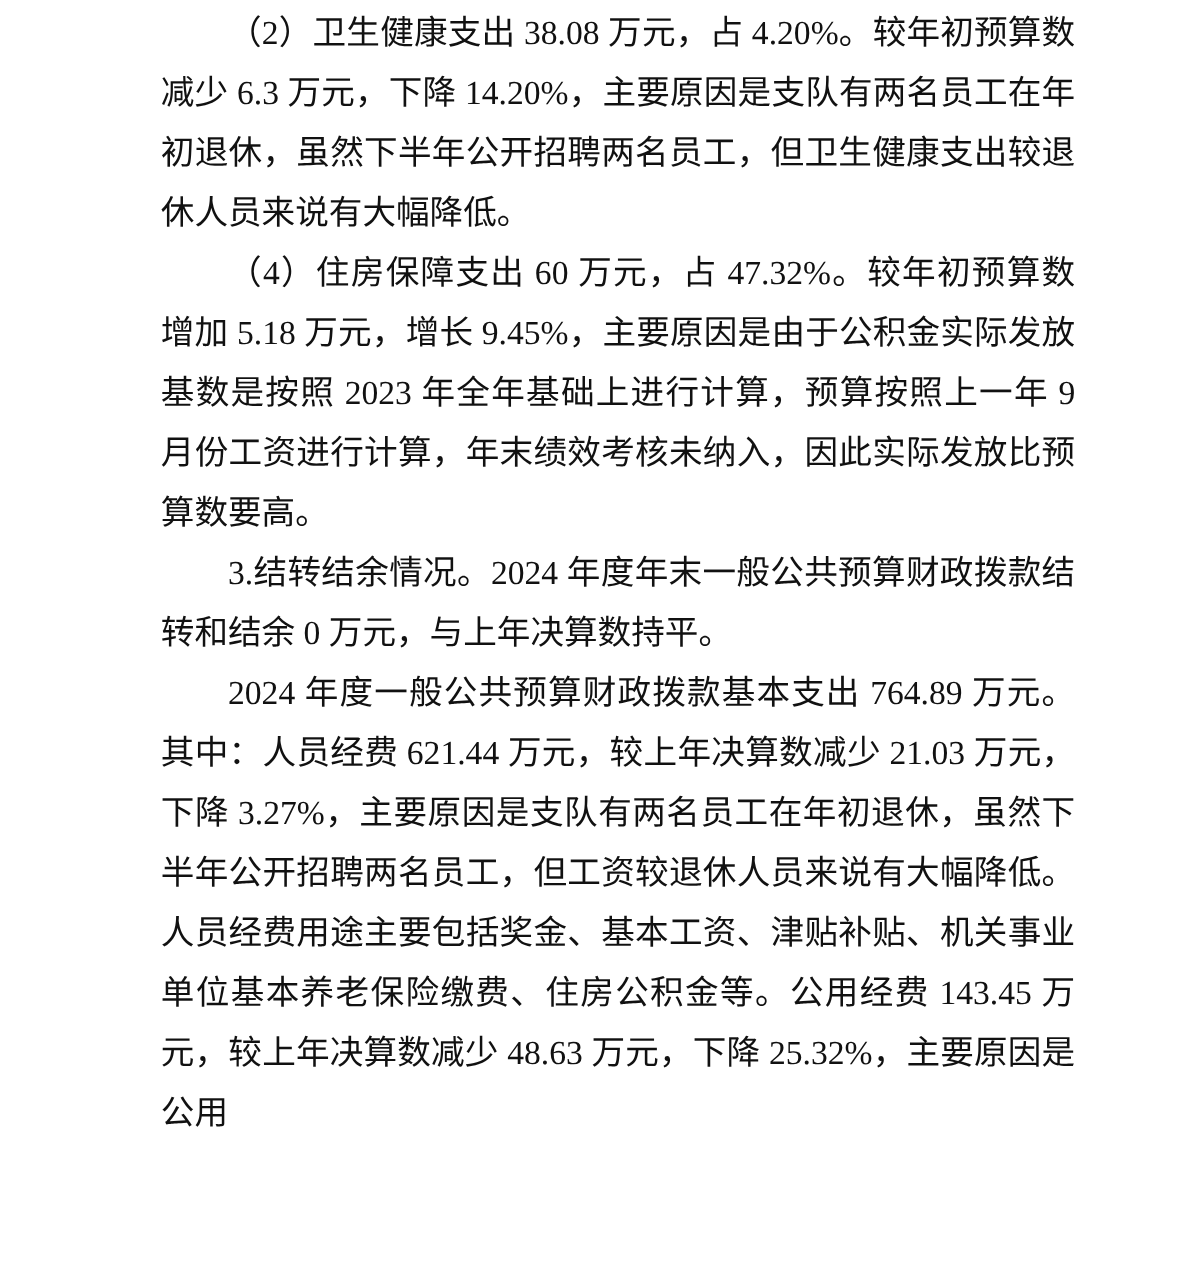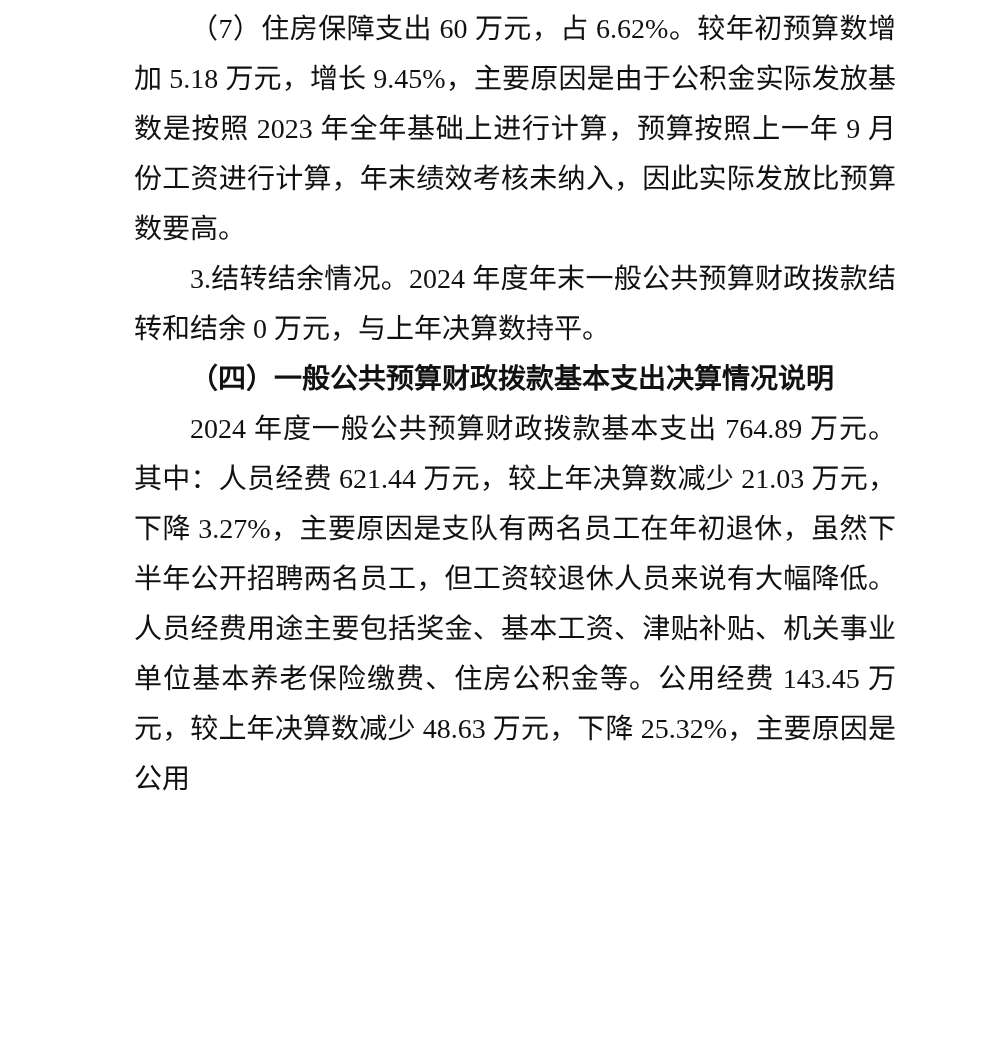--- a/index.html
+++ b/index.html
@@ -35,31 +35,31 @@
   }
   .heading {
     font-weight: 700;
   }
 </style>
 </head>
 <body>
 
 <div class="doc-page">
 
+  <p class="para">
+    <span>（2）卫生健康支出 38.08 万元，占 4.20%。较年初预算数减少 6.3 万元，下降 14.20%，主要原因是支队有两名员工在年初退休，虽然下半年公开招聘两名员工，但卫生健康支出较退休人员来说有大幅降低。</span>
+  </p>
 
 
   <p class="para">
-    <span>（7）住房保障支出 60 万元，占 6.62%。较年初预算数增加 5.18 万元，增长 9.45%，主要原因是由于公积金实际发放基数是按照 2023 年全年基础上进行计算，预算按照上一年 9 月份工资进行计算，年末绩效考核未纳入，因此实际发放比预算数要高。</span>
+    <span>（4）住房保障支出 60 万元，占 47.32%。较年初预算数增加 5.18 万元，增长 9.45%，主要原因是由于公积金实际发放基数是按照 2023 年全年基础上进行计算，预算按照上一年 9 月份工资进行计算，年末绩效考核未纳入，因此实际发放比预算数要高。</span>
   </p>
 
   <p class="para">
     <span class="run-bold">3.结转结余情况。</span><span>2024 年度年末一般公共预算财政拨款结转和结余 0 万元，与上年决算数持平。</span>
   </p>
 
-  <p class="para heading">
-    <span>（四）一般公共预算财政拨款基本支出决算情况说明</span>
-  </p>
 
   <p class="para">
     <span>2024 年度一般公共预算财政拨款基本支出 764.89 万元。其中：人员经费 621.44 万元，较上年决算数减少 21.03 万元，下降 3.27%，主要原因是支队有两名员工在年初退休，虽然下半年公开招聘两名员工，但工资较退休人员来说有大幅降低。人员经费用途主要包括奖金、基本工资、津贴补贴、机关事业单位基本养老保险缴费、住房公积金等。公用经费 143.45 万元，较上年决算数减少 48.63 万元，下降 25.32%，主要原因是公用</span>
   </p>
 
 </div>
 
 </body></html>

